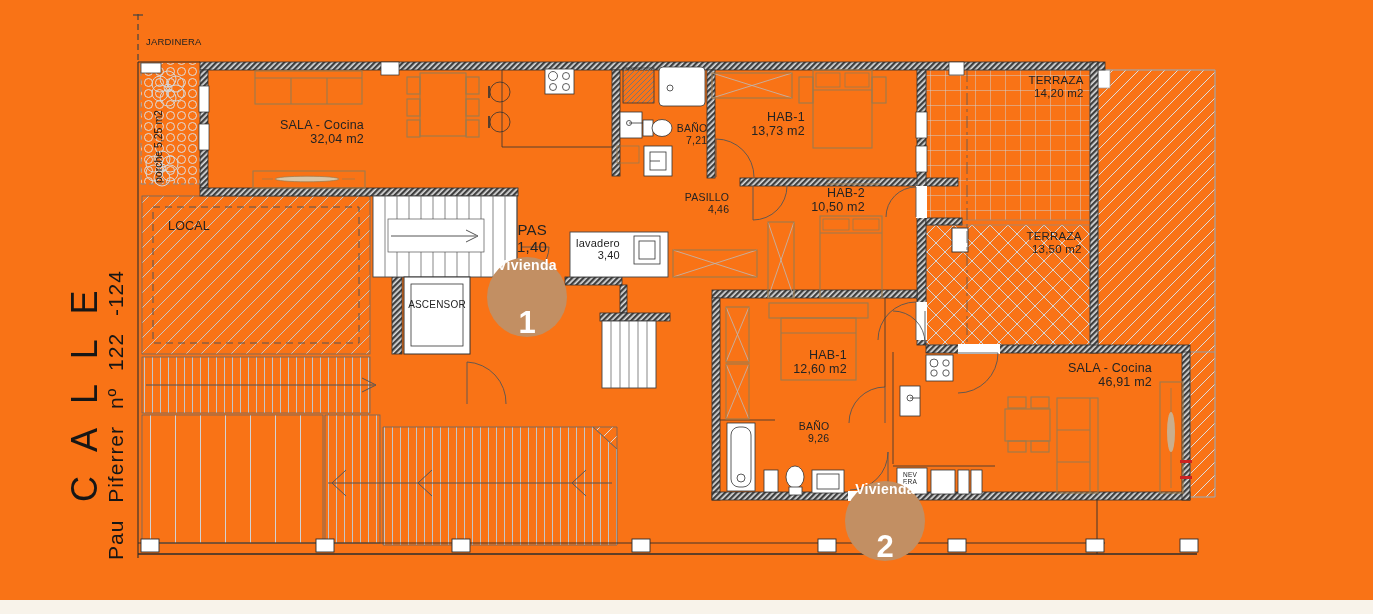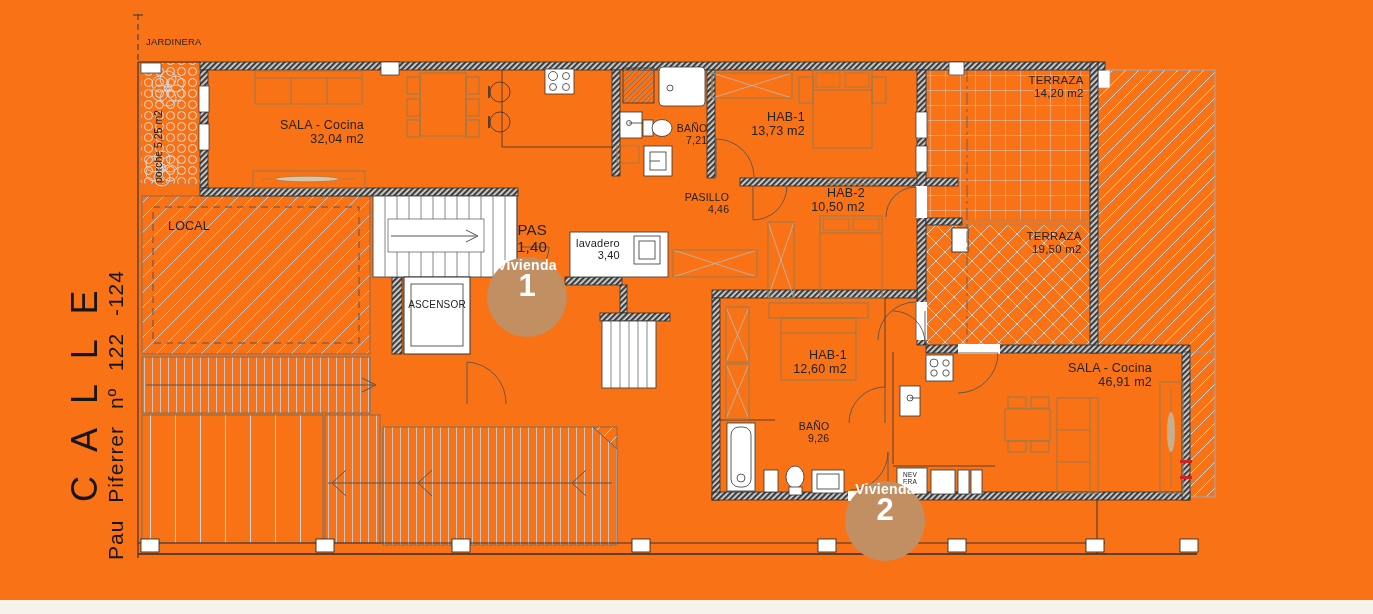--- a/index.html
+++ b/index.html
@@ -4,21 +4,21 @@
 <style>
   html,body{margin:0;padding:0;background:#fff;font-family:"Liberation Sans",sans-serif;}
   #stage{position:relative;width:1373px;height:614px;background:#f97316;overflow:hidden;}
   #plan-svg{position:absolute;left:0;top:0;}
   .lbl{position:absolute;transform:translateX(-50%);text-align:right;font-size:12.5px;
        color:#232323;line-height:1.12;white-space:nowrap;letter-spacing:.2px;}
   .lbl.la{transform:none;text-align:left;}
   .vlbl{position:absolute;transform-origin:0 0;transform:rotate(-90deg);white-space:nowrap;color:#161616;}
   .badge{position:absolute;width:80px;height:80px;border-radius:50%;
          background:var(--badge-bg,#c28f63);color:var(--badge-text,#fff);
-         display:flex;flex-direction:column;align-items:center;justify-content:flex-start;
+         display:flex;flex-direction:column;align-items:center;justify-content:space-between;
          font-weight:700;}
   .badge .bt{font-size:14px;letter-spacing:.3px;}
   .badge .bn{font-size:31px;line-height:.9;margin-top:-1px;}
   .footer-strip{position:absolute;left:0;top:600px;width:1373px;height:14px;
                 background:var(--footer-bg,#f8f3ea);}
   .tiny{font-size:6.5px;line-height:1.05;}
 </style>
 </head>
 <body>
 
@@ -370,21 +370,21 @@
 <div class="lbl" style="left:838px;top:186px">
   <div>HAB-2</div>
   <div>10,50 m2</div>
 </div>
 <div class="lbl" style="left:1056px;top:74px;font-size:11.5px">
   <div>TERRAZA</div>
   <div>14,20 m2</div>
 </div>
 <div class="lbl" style="left:1054px;top:230px;font-size:11.5px">
   <div>TERRAZA</div>
-  <div>19,50 m2</div>
+  <div>13,50 m2</div>
 </div>
 <div class="lbl" style="left:532px;top:222px;font-size:15px">
   <div>PAS</div>
   <div>1,40</div>
 </div>
 <div class="lbl" style="left:598px;top:237px;font-size:11px">
   <div>lavadero</div>
   <div>3,40</div>
 </div>
 <div class="lbl" style="left:437px;top:299px;font-size:10px">ASCENSOR</div>

